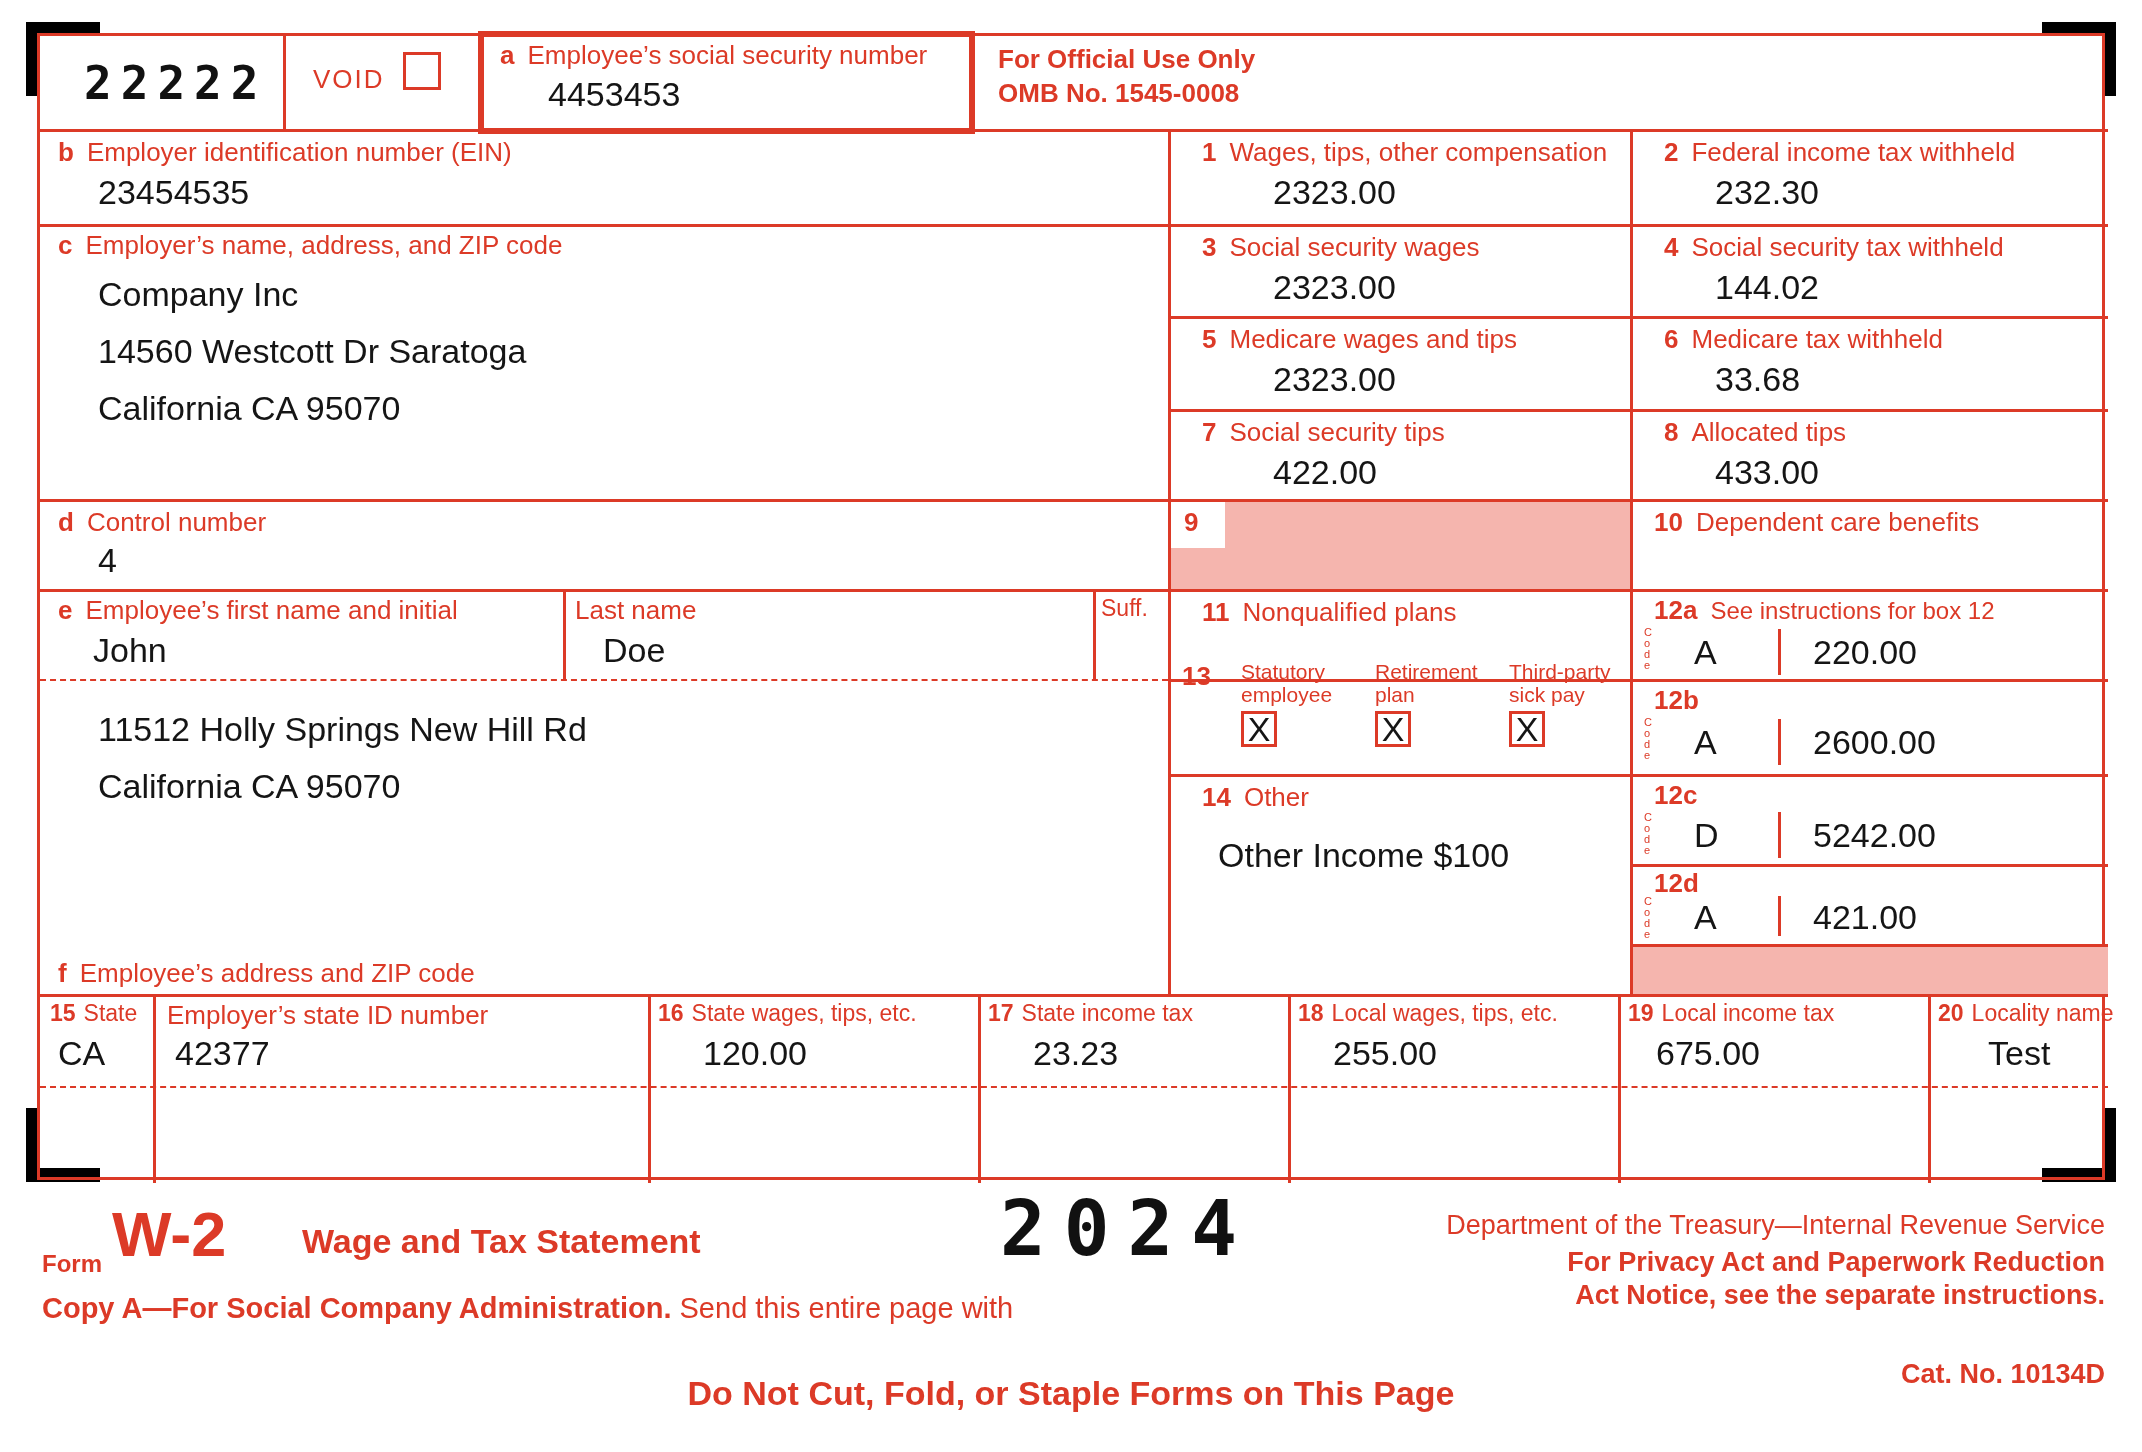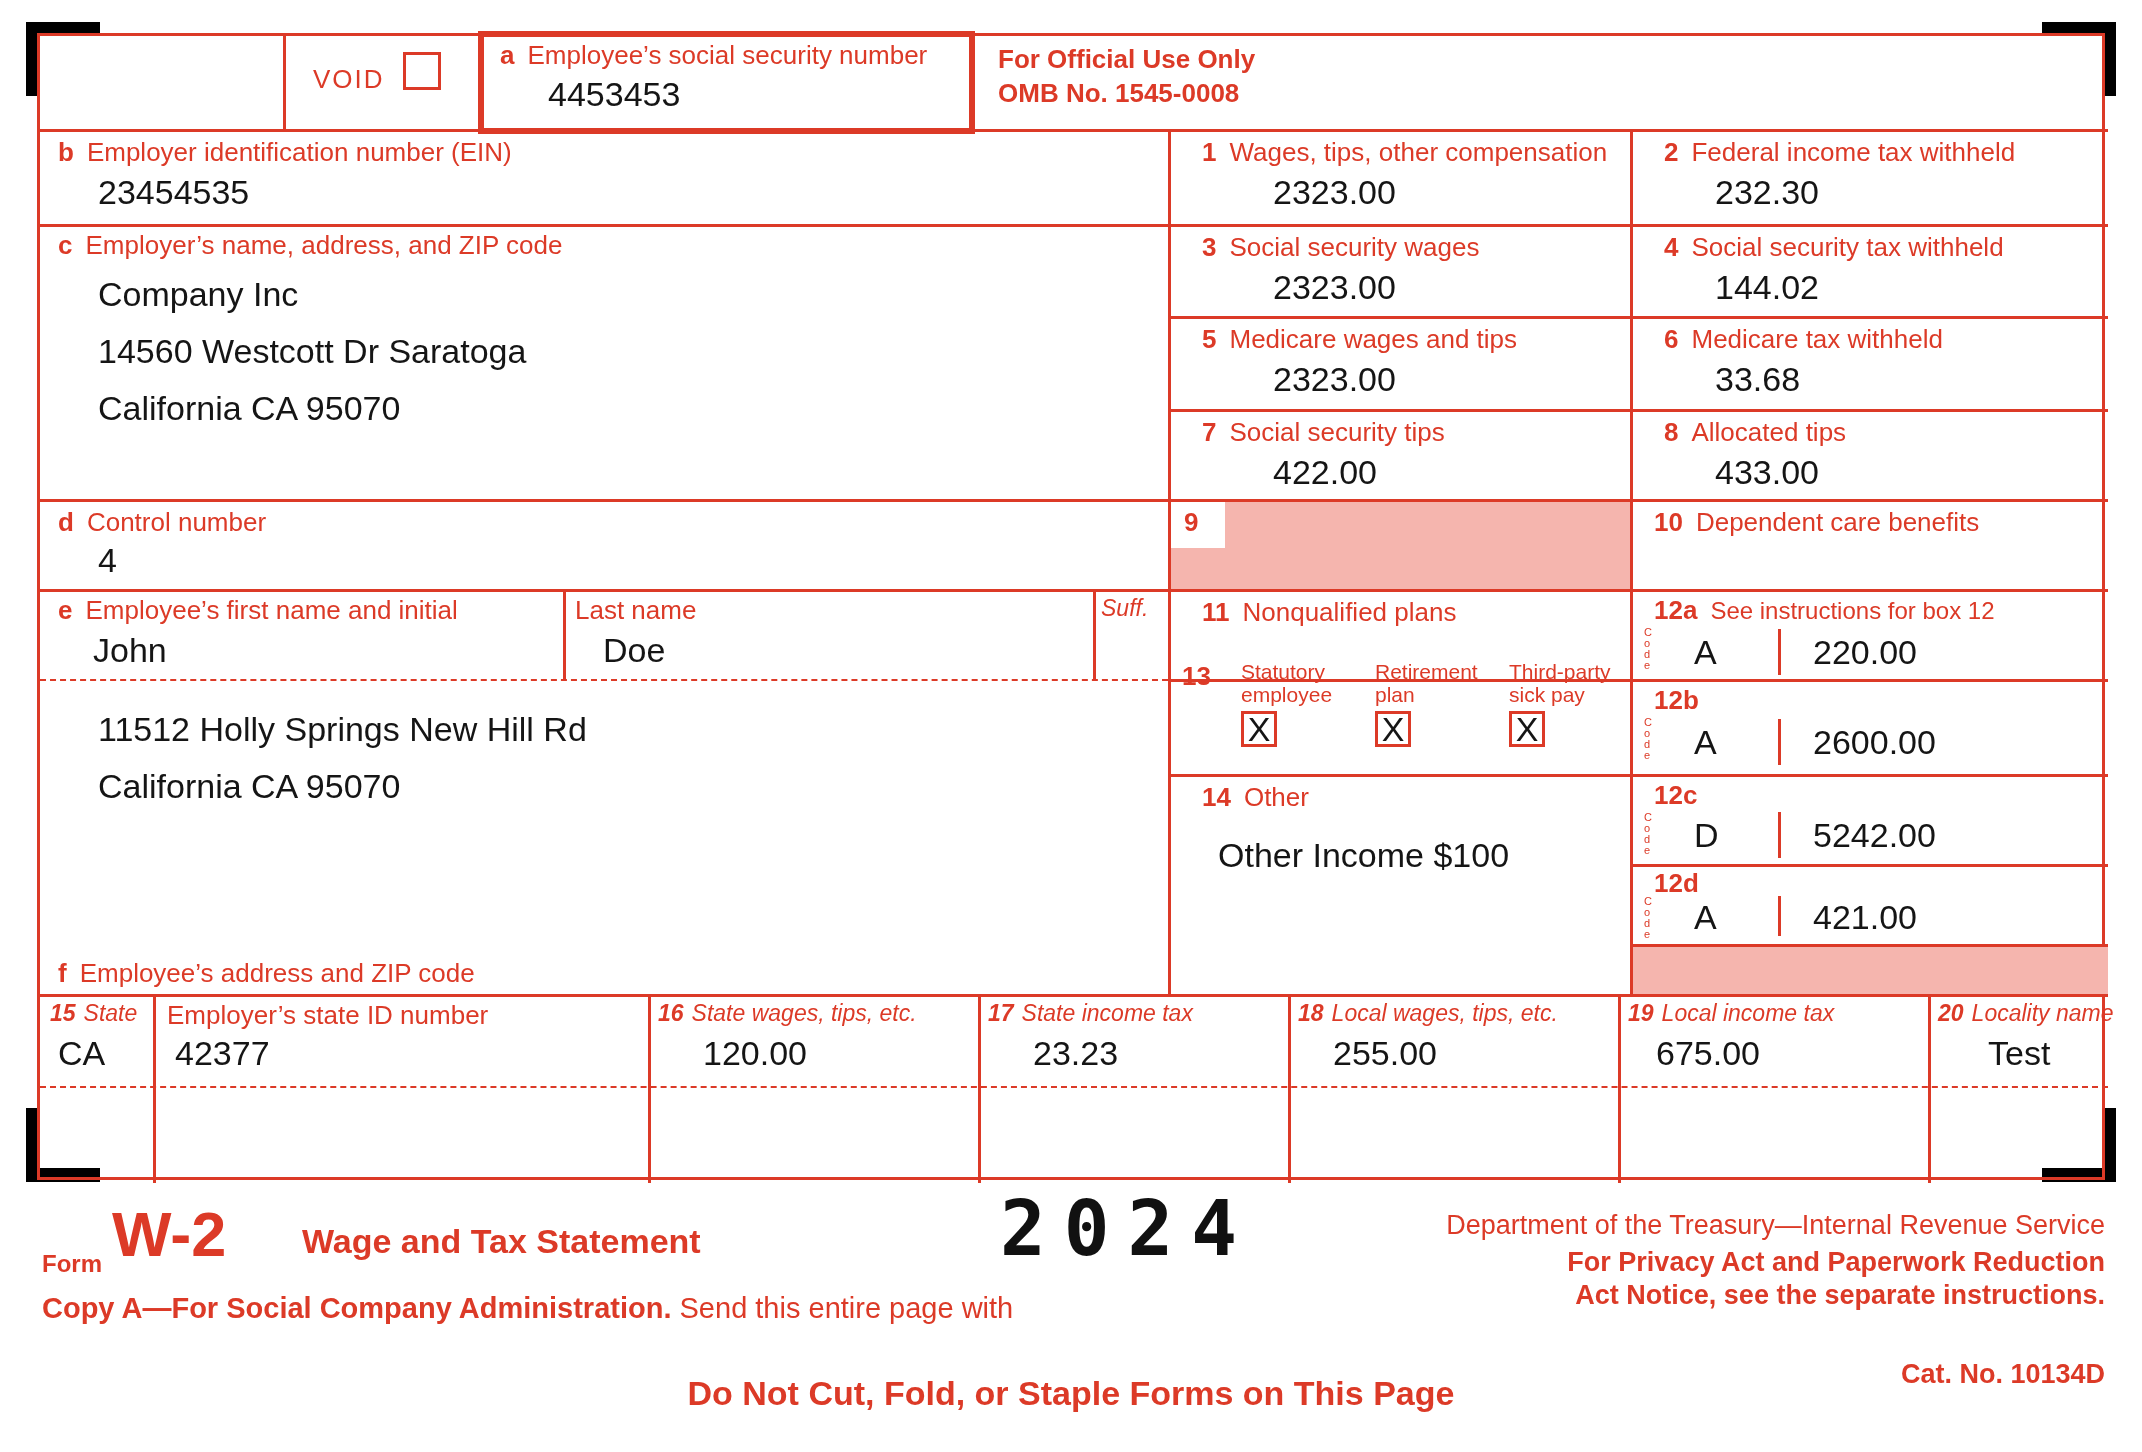--- a/index.html
+++ b/index.html
@@ -18,21 +18,21 @@
 
   .form { position:absolute; left:37px; top:33px; width:2068px; height:1147px;
           border:3px solid var(--red); }
 
   .hline { position:absolute; border-top:3px solid var(--red); }
   .hline.dash { border-top:2px dashed var(--red); }
   .vline { position:absolute; border-left:3px solid var(--red); }
 
   .cell { position:absolute; }
   .lbl  { position:absolute; color:var(--red); font-size:26px; white-space:nowrap; }
-  .lbl.small { font-size:23px;font-style:italic; }
+  .lbl.small { font-size:23px; }
   .bnum { font-weight:bold; margin-right:13px; }
   .val  { position:absolute; color:var(--ink); font-size:34px; white-space:nowrap; }
   .ocr  { font-family:"DejaVu Sans Mono", monospace; font-weight:bold; color:#111; }
 
   .code22 { position:absolute; left:44px; top:20px; font-size:46px; letter-spacing:9px; }
 
   
   .boxa { position:absolute; left:438px; top:-5px; width:497px; height:103px;
           border:6px solid var(--red); background:#fff; }
 
@@ -106,20 +106,23 @@
     <div class="vline" style="left:1590px; top:93px; height:865px;"></div>
     <div class="vline" style="left:523px; top:553px; height:90px;"></div>
     <div class="vline" style="left:1053px; top:553px; height:90px;"></div>
     <div class="vline" style="left:113px; top:958px; height:189px;"></div>
     <div class="vline" style="left:608px; top:958px; height:189px;"></div>
     <div class="vline" style="left:938px; top:958px; height:189px;"></div>
     <div class="vline" style="left:1248px; top:958px; height:189px;"></div>
     <div class="vline" style="left:1578px; top:958px; height:189px;"></div>
     <div class="vline" style="left:1888px; top:958px; height:189px;"></div>
 
+    <div class="cell" style="left:0; top:0; width:243px; height:93px;">
+      <div class="ocr code22">22222</div>
+    </div>
 
     <div class="cell" style="left:243px; top:0; width:195px; height:93px;">
       <span class="lbl" style="left:30px; top:28px; letter-spacing:2px;">VOID</span>
       <span class="ckbox" style="left:120px; top:16px;"></span>
     </div>
 
     <div class="boxa">
       <div class="lbl" style="left:16px; top:3px;">
         <span class="bnum">a</span><span>Employee’s social security number</span>
       </div>

